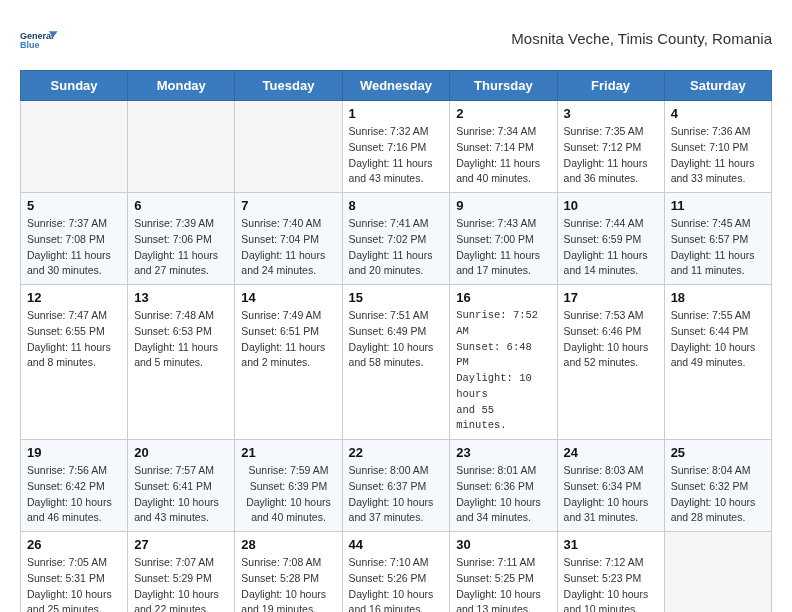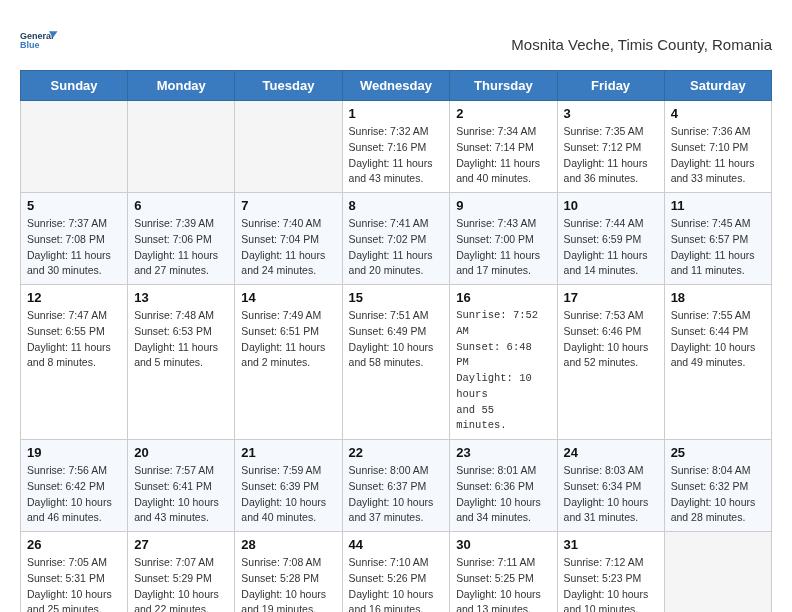--- a/index.html
+++ b/index.html
@@ -29,21 +29,21 @@
       text-align: right;
     }
     .month-title {
       font-size: 32px;
       font-weight: bold;
       color: #1a3a5c;
     }
     .subtitle {
       font-size: 15px;
       color: #333;
-      margin-top: 16px;
+      margin-top: 10px;
     }
     .calendar {
       width: 100%;
       border-collapse: collapse;
       border: 1px solid #ccc;
       padding-left: 11px;
     }
     .calendar th {
       background-color: #3a7abf;
       color: #fff;
@@ -262,21 +262,21 @@
         </td>
         <td>
           <div class="day-number">20</div>
           <div class="day-info" style="white-space: pre-line;">Sunrise: 7:57 AM
 Sunset: 6:41 PM
 Daylight: 10 hours
 and 43 minutes.</div>
         </td>
         <td>
           <div class="day-number">21</div>
-          <div class="day-info" style="white-space: pre-line;">Sunrise: 7:59 AM
+          <div class="day-info" style="white-space: pre-line; text-align: center;">Sunrise: 7:59 AM
 Sunset: 6:39 PM
 Daylight: 10 hours
 and 40 minutes.</div>
         </td>
         <td>
           <div class="day-number">22</div>
           <div class="day-info" style="white-space: pre-line;">Sunrise: 8:00 AM
 Sunset: 6:37 PM
 Daylight: 10 hours
 and 37 minutes.</div>

